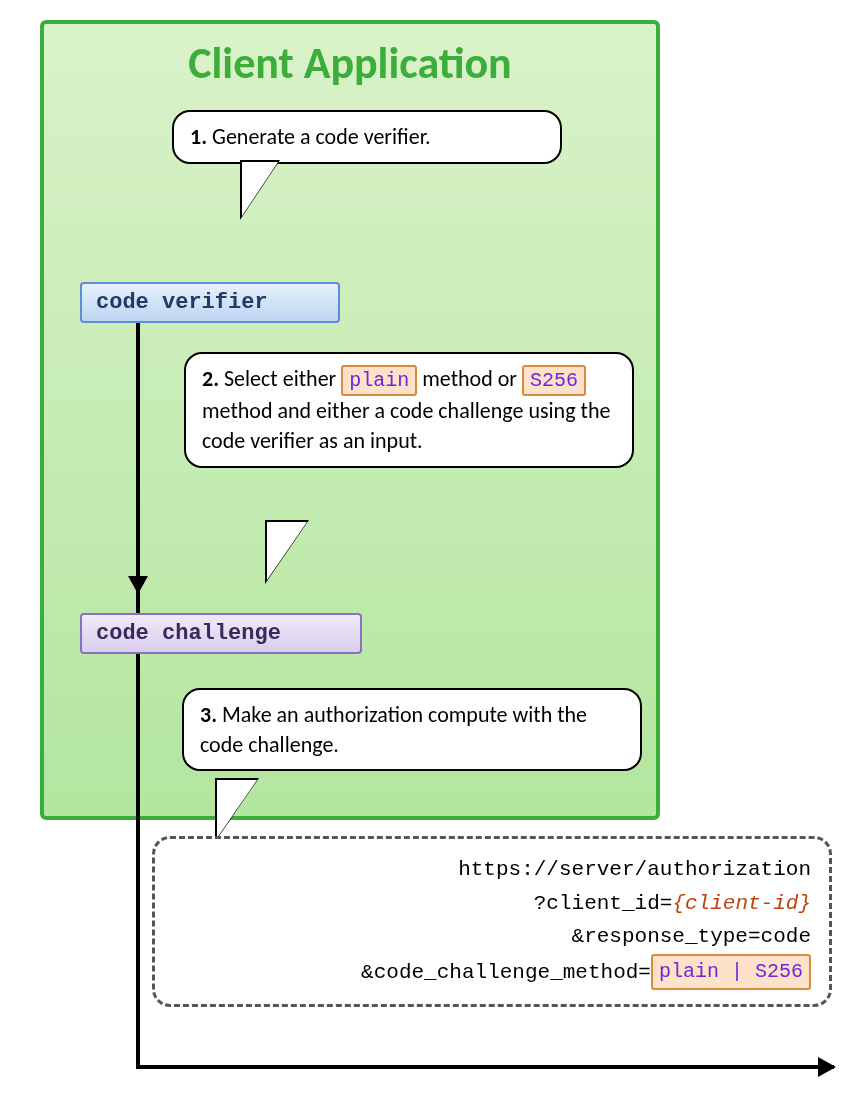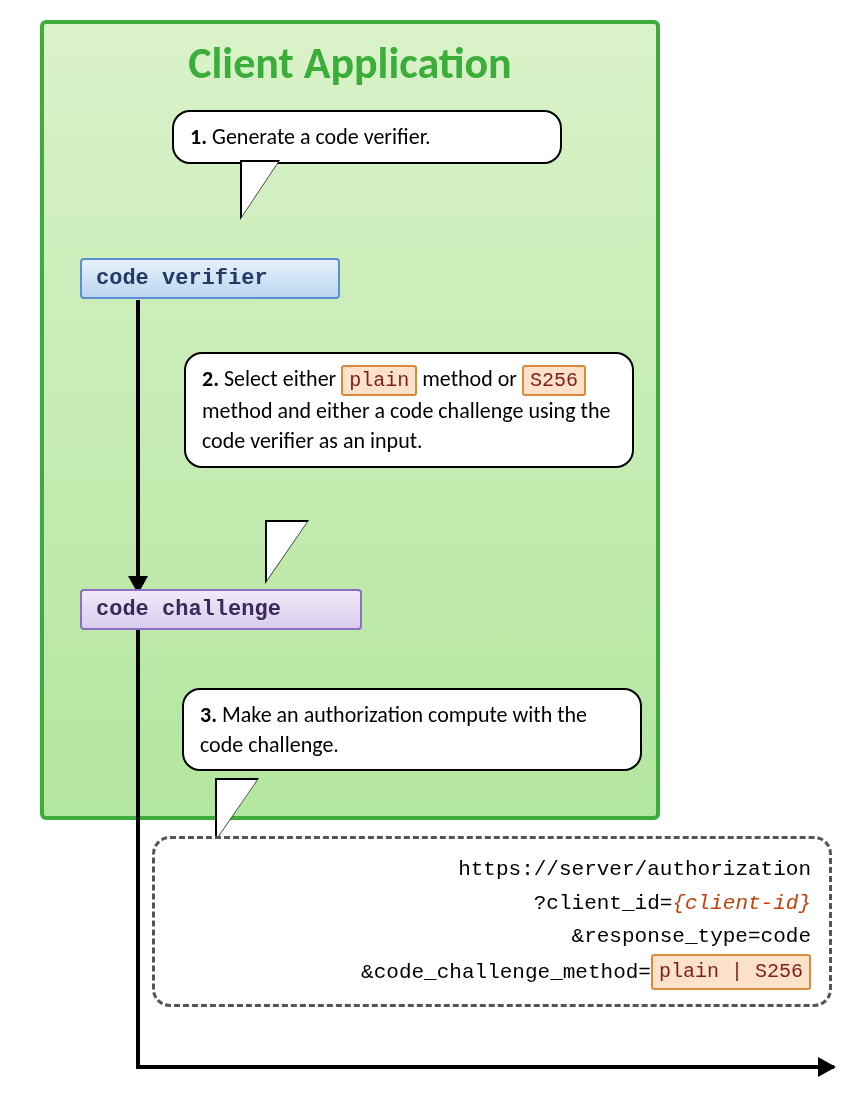--- a/index.html
+++ b/index.html
@@ -89,20 +89,21 @@
   }
 
   .box {
     position: absolute;
     border: 2px solid;
     border-radius: 4px;
     padding: 6px 14px;
     font-family: "Courier New", monospace;
     font-weight: 700;
     font-size: 22px;
+    margin-top: 24px;
   }
   .box.blue {
     left: 60px; top: 238px;
     background: linear-gradient(180deg, #e6f0fb, #bcd6f1);
     border-color: #5a8fd6;
     color: #1f3b66;
     width: 260px;
     text-align: left;
   }
   .box.purple {
@@ -116,21 +117,21 @@
   .chip {
     display: inline-block;
     font-family: "Courier New", monospace;
     font-weight: 400;
     border: 2px solid;
     border-radius: 3px;
     padding: 0 6px;
     font-size: 20px;
     vertical-align: middle;
   }
-  .chip.orange { background:#fde1c8; border-color:#d98a3a; color:#7f1d1d; }
+  .chip.orange { background:#fde1c8; border-color:#d98a3a; color:#6d28d9; }
   .chip.purple { background:#e6dcf3; border-color:#8b6fc2; color:#3a2a5a; }
 
   .arrow-v {
     position: absolute;
     left: 116px; top: 280px;
     width: 4px; height: 765px;
     background:#000;
   }
   .arrow-v::after {
     content:"";position:absolute;left:-8px;top:276px;

